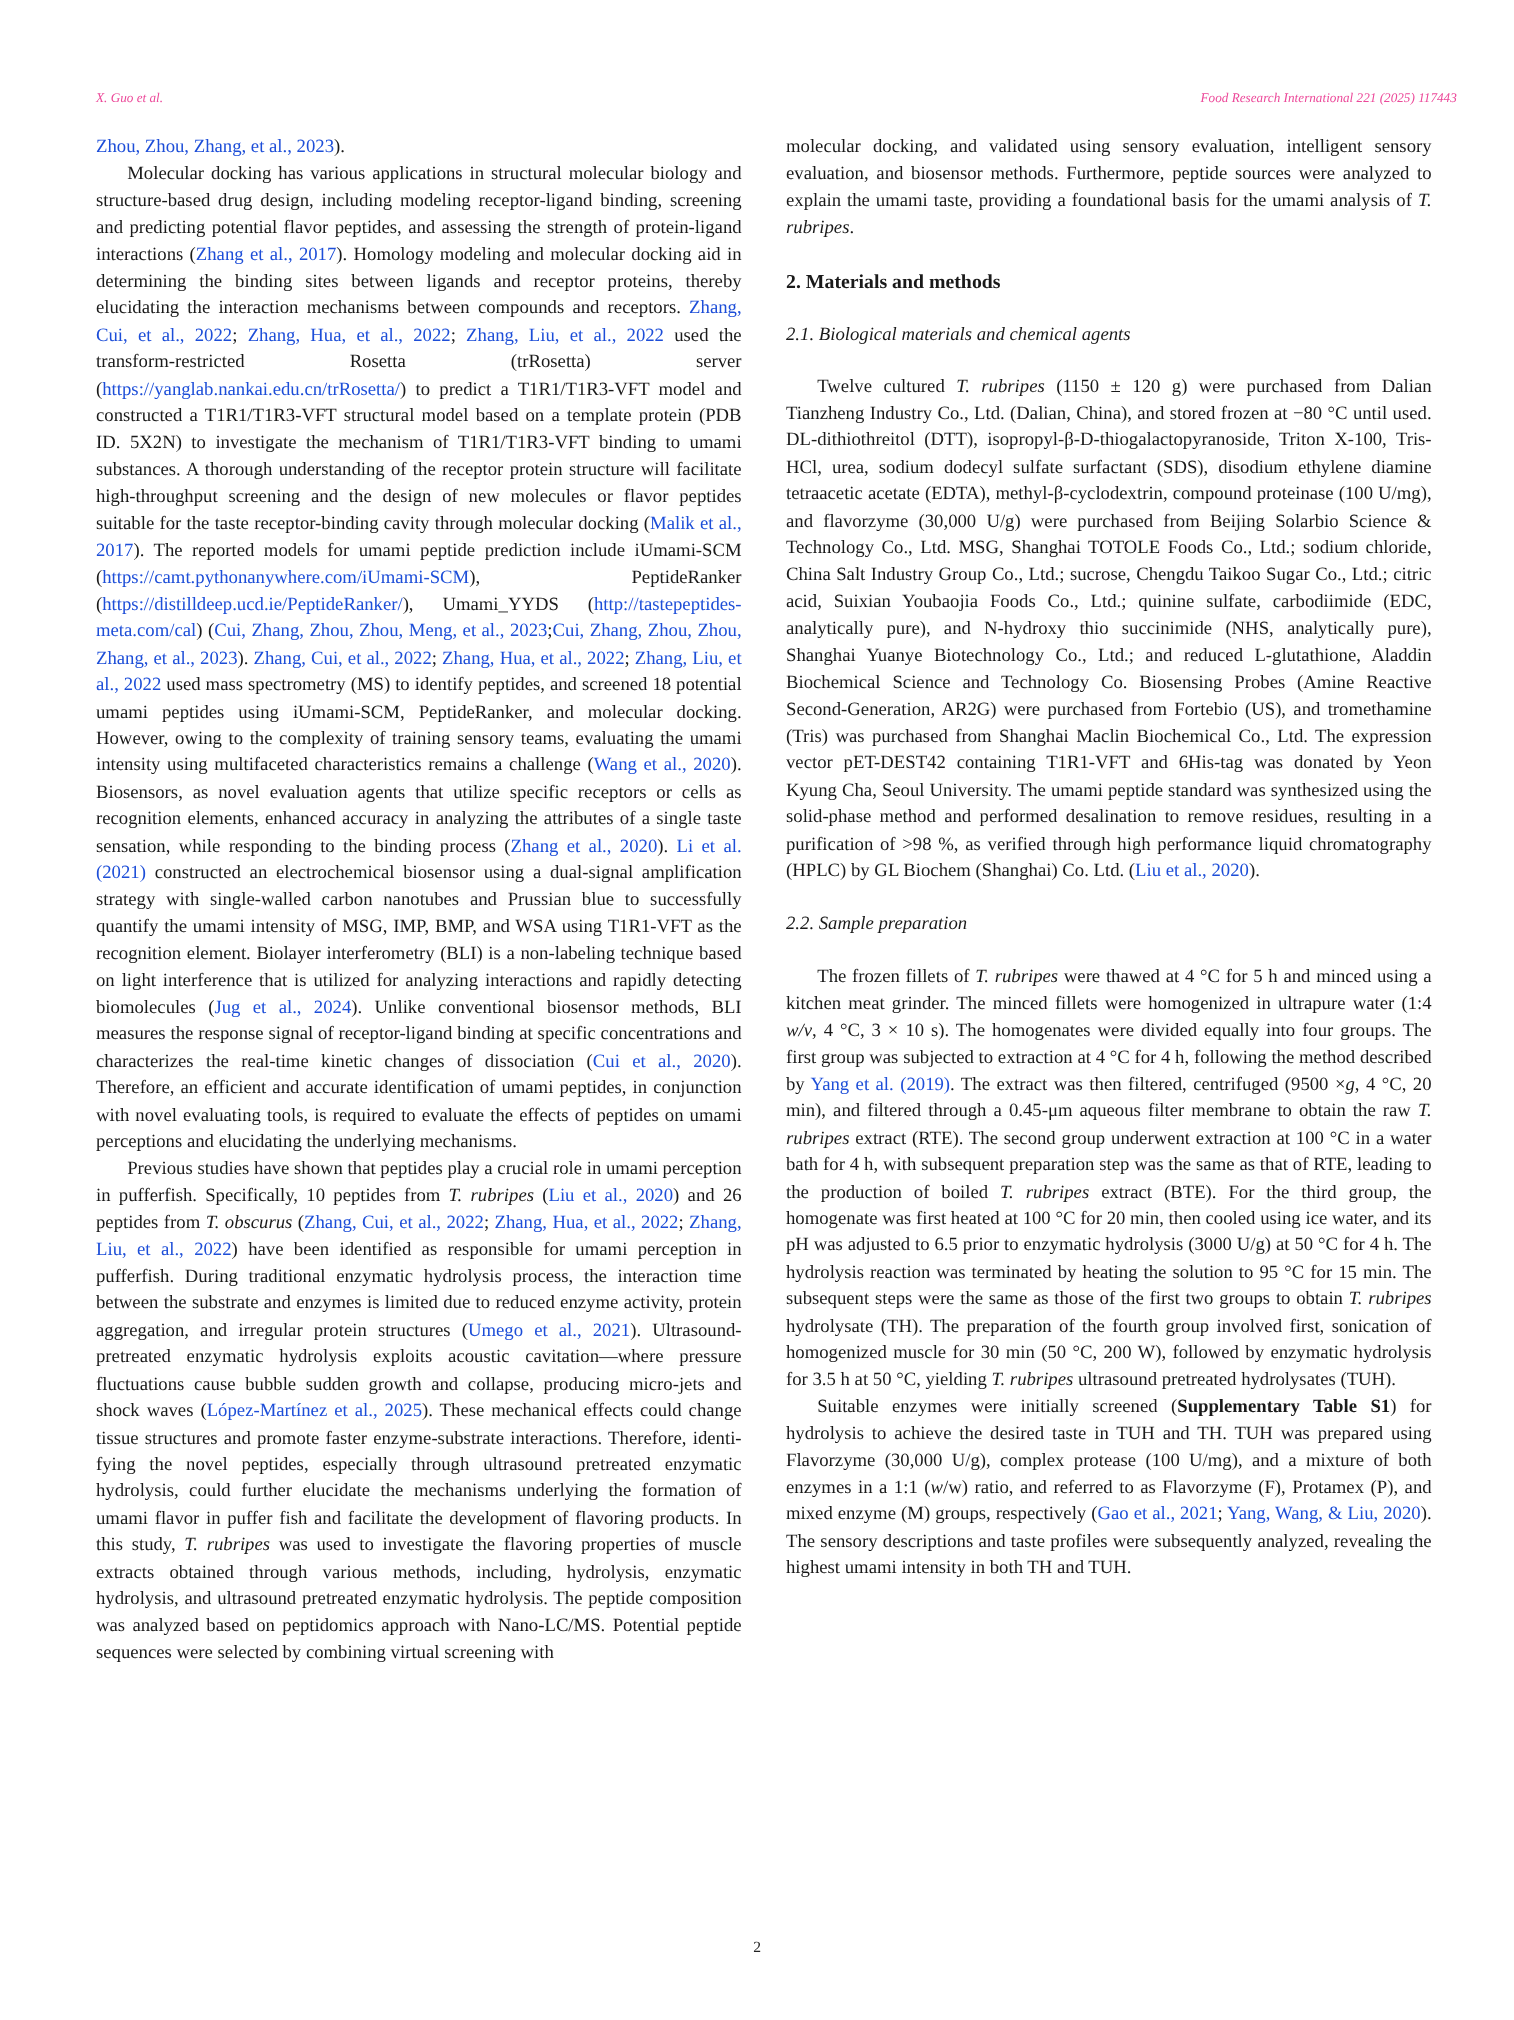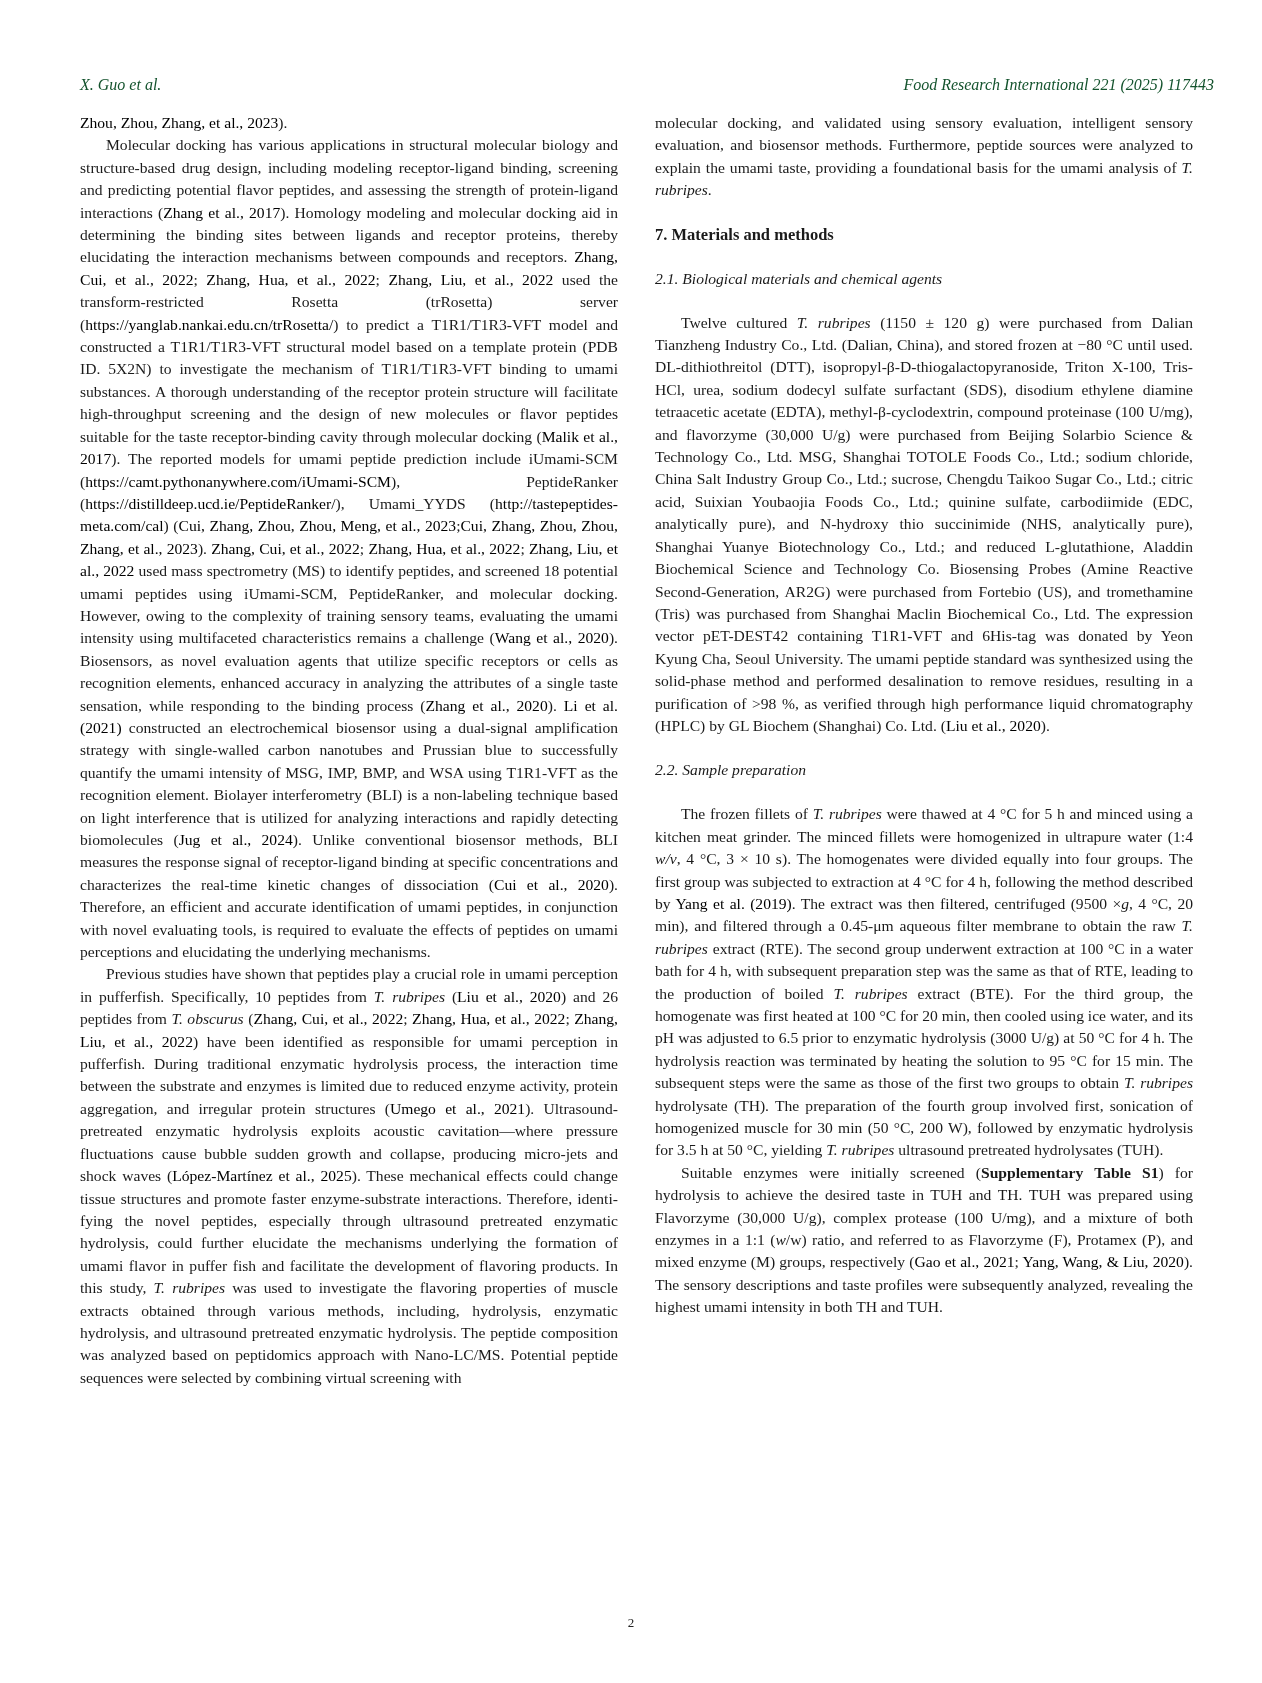--- a/index.html
+++ b/index.html
@@ -1,27 +1,27 @@
 <!DOCTYPE html>
 <html><head>
 <meta charset="utf-8">
 <style>
   html, body { margin: 0; padding: 0; background: #ffffff; }
   body { width: 1262px; height: 1683px; position: relative; overflow: hidden;
          font-family: "Liberation Serif", "DejaVu Serif", serif; color: #1a1a1a; }
-  .running-head { position: absolute; top: 76px; font-size: 16px; font-style: italic; color: #14532d; }
+  .running-head { position: absolute; top: 76px; font-size: 11px; font-style: italic; color: #ec4899; }
   .rh-left { left: 80px; }
   .rh-right { right: 48px; }
   .col { position: absolute; top: 112px; width: 538px; font-size: 15.6px; line-height: 22.4px;
          text-align: justify; hyphens: manual; }
   .col-left { left: 80px; }
   .col-right { left: 655px; }
   p { margin: 0; }
   p.indent { text-indent: 26px; }
-  .link { color: #000000; }
+  .link { color: #1d4ed8; }
   .it { font-style: italic; }
   .bold { font-weight: bold; margin-top: 11px; }
   h2.sec { font-size: 16.5px; font-weight: bold; margin: 22px 0 22px 0; line-height: 22px; }
   h3.sub { font-size: 15.6px; font-weight: normal; font-style: italic; margin: 0 0 22px 0; line-height: 22px; }
   .gap { height: 22px; }
   .page-number { position: absolute; top: 1615px; left: 0; width: 100%; text-align: center; font-size: 13px; color: #222; }
 </style>
 </head>
 <body>
 
@@ -29,21 +29,21 @@
 <div class="running-head rh-right">Food Research International 221 (2025) 117443</div>
 
 <div class="col col-left" id="left-col">
     <p><span class="link">Zhou, Zhou, Zhang, et al., 2023</span><span>).</span></p>
     <p class="indent"><span>Molecular docking has various applications in structural molecular biology and structure-based drug design, including modeling receptor-ligand binding, screening and predicting potential flavor peptides, and assessing the strength of protein-ligand interactions (</span><span class="link">Zhang et al., 2017</span><span>). Homology modeling and molecular docking aid in determining the binding sites between ligands and receptor proteins, thereby elucidating the interaction mechanisms between compounds and receptors. </span><span class="link">Zhang, Cui, et al., 2022</span><span>; </span><span class="link">Zhang, Hua, et al., 2022</span><span>; </span><span class="link">Zhang, Liu, et al., 2022</span><span> used the transform-restricted Rosetta (trRosetta) server (</span><span class="link">https://yanglab.nankai.edu.cn/trRosetta/</span><span>) to predict a T1R1/T1R3-VFT model and con­structed a T1R1/T1R3-VFT structural model based on a template protein (PDB ID. 5X2N) to investigate the mechanism of T1R1/T1R3-VFT binding to umami substances. A thorough understanding of the recep­tor protein structure will facilitate high-throughput screening and the design of new molecules or flavor peptides suitable for the taste receptor-binding cavity through molecular docking (</span><span class="link">Malik et al., 2017</span><span>). The reported models for umami peptide prediction include iUmami-SCM (</span><span class="link">https://camt.pythonanywhere.com/iUmami-SCM</span><span>), PeptideRanker (</span><span class="link">https://distilldeep.ucd.ie/PeptideRanker/</span><span>), Umami_YYDS (</span><span class="link">http://tastepeptides-meta.com/cal</span><span>) (</span><span class="link">Cui, Zhang, Zhou, Zhou, Meng, et al., 2023</span><span>;</span><span class="link">Cui, Zhang, Zhou, Zhou, Zhang, et al., 2023</span><span>). </span><span class="link">Zhang, Cui, et al., 2022</span><span>; </span><span class="link">Zhang, Hua, et al., 2022</span><span>; </span><span class="link">Zhang, Liu, et al., 2022</span><span> used mass spectrometry (MS) to identify peptides, and screened 18 potential umami peptides using iUmami-SCM, PeptideRanker, and molecular docking. However, owing to the complexity of training sensory teams, evaluating the umami intensity using multifaceted characteristics re­mains a challenge (</span><span class="link">Wang et al., 2020</span><span>). Biosensors, as novel evaluation agents that utilize specific receptors or cells as recognition elements, enhanced accuracy in analyzing the attributes of a single taste sensation, while responding to the binding process (</span><span class="link">Zhang et al., 2020</span><span>). </span><span class="link">Li et al. (2021)</span><span> constructed an electrochemical biosensor using a dual-signal amplification strategy with single-walled carbon nanotubes and Prus­sian blue to successfully quantify the umami intensity of MSG, IMP, BMP, and WSA using T1R1-VFT as the recognition element. Biolayer interferometry (BLI) is a non-labeling technique based on light inter­ference that is utilized for analyzing interactions and rapidly detecting biomolecules (</span><span class="link">Jug et al., 2024</span><span>). Unlike conventional biosensor methods, BLI measures the response signal of receptor-ligand binding at specific concentrations and characterizes the real-time kinetic changes of dissociation (</span><span class="link">Cui et al., 2020</span><span>). Therefore, an efficient and accurate identification of umami peptides, in conjunction with novel evaluating tools, is required to evaluate the effects of peptides on umami percep­tions and elucidating the underlying mechanisms.</span></p>
     <p class="indent"><span>Previous studies have shown that peptides play a crucial role in umami perception in pufferfish. Specifically, 10 peptides from </span><span class="it">T. rubripes</span><span> (</span><span class="link">Liu et al., 2020</span><span>) and 26 peptides from </span><span class="it">T. obscurus</span><span> (</span><span class="link">Zhang, Cui, et al., 2022</span><span>; </span><span class="link">Zhang, Hua, et al., 2022</span><span>; </span><span class="link">Zhang, Liu, et al., 2022</span><span>) have been identified as responsible for umami perception in pufferfish. During traditional enzymatic hydrolysis process, the interaction time between the substrate and enzymes is limited due to reduced enzyme activity, protein aggregation, and irregular protein structures (</span><span class="link">Umego et al., 2021</span><span>). Ultrasound-pretreated enzymatic hydrolysis exploits acoustic cavitation—where pressure fluctuations cause bubble sudden growth and collapse, producing micro-jets and shock waves (</span><span class="link">López-Martínez et al., 2025</span><span>). These mechanical effects could change tissue structures and promote faster enzyme-substrate interactions. Therefore, identi­fying the novel peptides, especially through ultrasound pretreated enzymatic hydrolysis, could further elucidate the mechanisms under­lying the formation of umami flavor in puffer fish and facilitate the development of flavoring products. In this study, </span><span class="it">T. rubripes</span><span> was used to investigate the flavoring properties of muscle extracts obtained through various methods, including, hydrolysis, enzymatic hydrolysis, and ul­trasound pretreated enzymatic hydrolysis. The peptide composition was analyzed based on peptidomics approach with Nano-LC/MS. Potential peptide sequences were selected by combining virtual screening with</span></p>
   </div>
 
 <div class="col col-right">
   <p id="intro-end"><span>molecular docking, and validated using sensory evaluation, intelligent sensory evaluation, and biosensor methods. Furthermore, peptide sources were analyzed to explain the umami taste, providing a founda­tional basis for the umami analysis of </span><span class="it">T. rubripes</span><span>.</span></p>
-  <h2 class="sec">7.  Materials and methods</h2>
+  <h2 class="sec">2.  Materials and methods</h2>
   <div>
     <h3 class="sub">2.1.  Biological materials and chemical agents</h3>
     <div class="paras">
         <p class="indent"><span>Twelve cultured </span><span class="it">T. rubripes</span><span> (1150 ± 120 g) were purchased from Dalian Tianzheng Industry Co., Ltd. (Dalian, China), and stored frozen at −80 °C until used. DL-dithiothreitol (DTT), isopropyl-β-D-thio­galactopyranoside, Triton X-100, Tris-HCl, urea, sodium dodecyl sulfate surfactant (SDS), disodium ethylene diamine tetraacetic acetate (EDTA), methyl-β-cyclodextrin, compound proteinase (100 U/mg), and fla­vorzyme (30,000 U/g) were purchased from Beijing Solarbio Science &amp; Technology Co., Ltd. MSG, Shanghai TOTOLE Foods Co., Ltd.; sodium chloride, China Salt Industry Group Co., Ltd.; sucrose, Chengdu Taikoo Sugar Co., Ltd.; citric acid, Suixian Youbaojia Foods Co., Ltd.; quinine sulfate, carbodiimide (EDC, analytically pure), and N-hydroxy thio succinimide (NHS, analytically pure), Shanghai Yuanye Biotechnology Co., Ltd.; and reduced L-glutathione, Aladdin Biochemical Science and Technology Co. Biosensing Probes (Amine Reactive Second-Generation, AR2G) were purchased from Fortebio (US), and tromethamine (Tris) was purchased from Shanghai Maclin Biochemical Co., Ltd. The expression vector pET-DEST42 containing T1R1-VFT and 6His-tag was donated by Yeon Kyung Cha, Seoul University. The umami peptide standard was synthesized using the solid-phase method and performed desalination to remove residues, resulting in a purification of &gt;98 %, as verified through high performance liquid chromatography (HPLC) by GL Biochem (Shanghai) Co. Ltd. (</span><span class="link">Liu et al., 2020</span><span>).</span></p>
       </div>
   </div>
   <div class="gap"></div>
   <div>
     <h3 class="sub">2.2.  Sample preparation</h3>
     <div class="paras">

